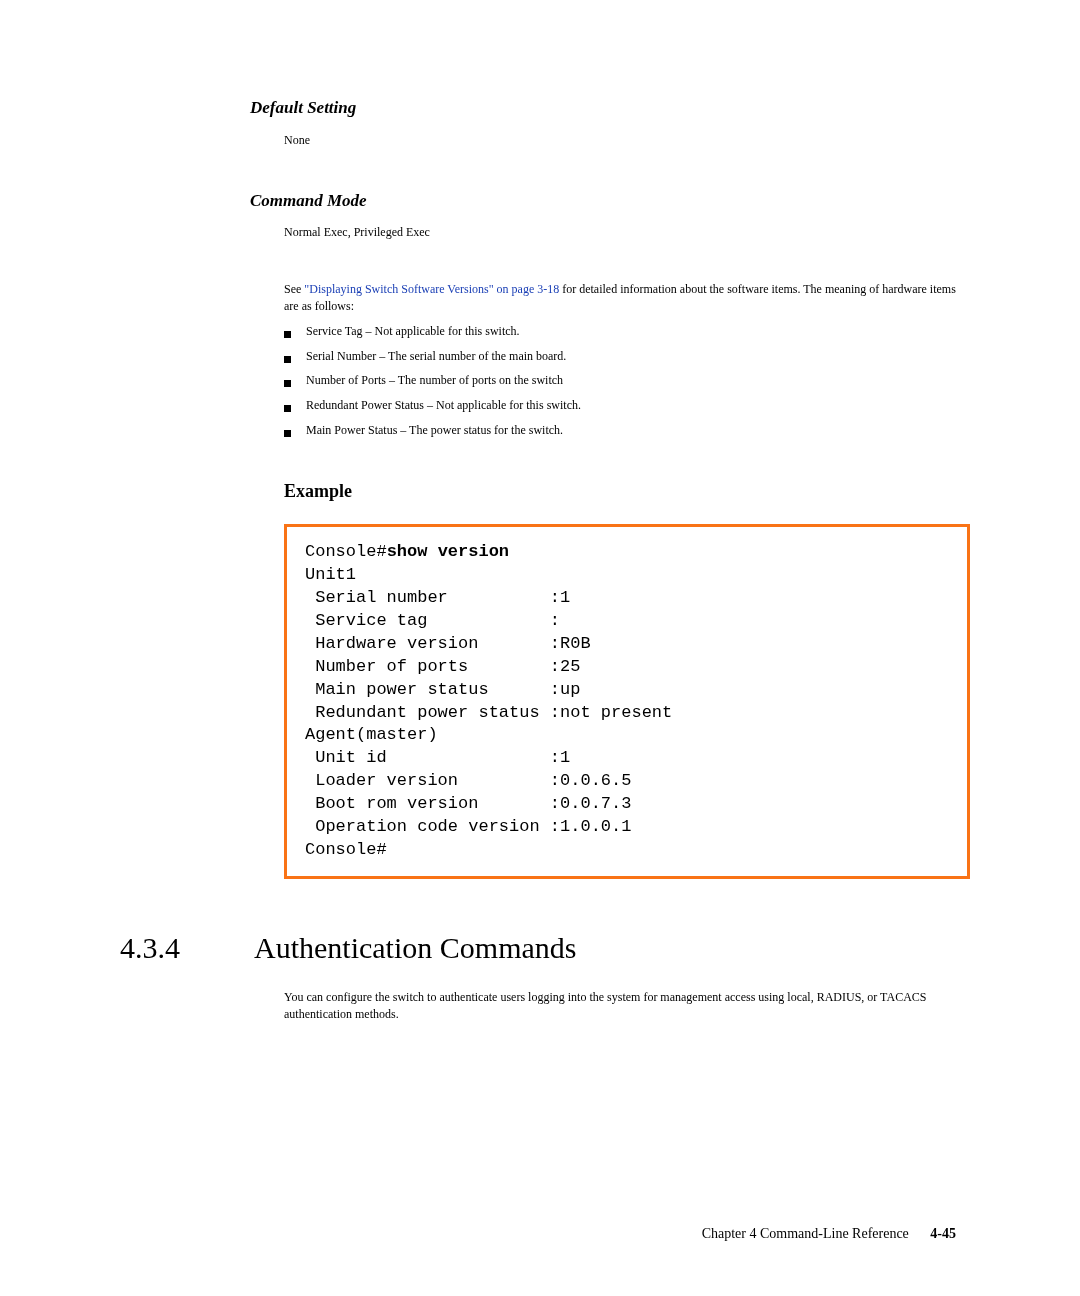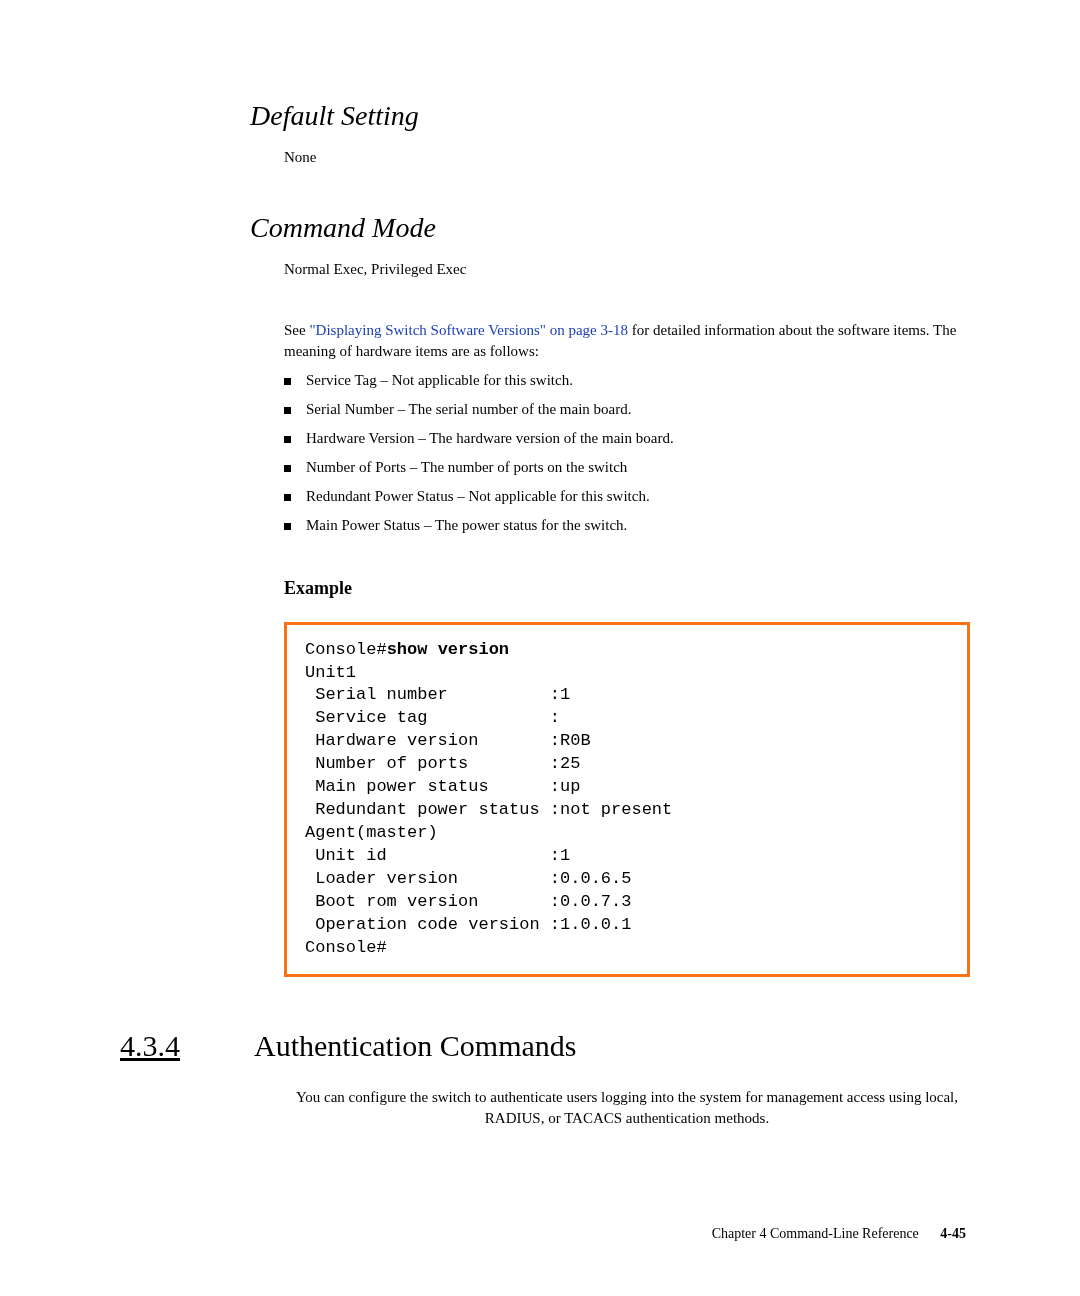--- a/index.html
+++ b/index.html
@@ -12,28 +12,28 @@
   }
   .page {
     width: 1080px;
     height: 1296px;
     position: relative;
     box-sizing: border-box;
     padding: 96px 110px 60px 120px;
   }
   .h3-italic {
     font-style: italic;
-    font-size: 28px;
+    font-size: 17px;
     margin: 0 0 12px 0;
-    font-weight: normal;
+    font-weight: bold;
     padding-left: 130px;
   }
   .body-block {
     padding-left: 164px;
-    font-size: 15px;
+    font-size: 12px;
     margin-bottom: 40px;
   }
   .body-block p { margin: 0 0 8px 0; }
   .link { color: #1a3fb5; }
   ul.bullets {
     list-style: none;
     padding: 0;
     margin: 8px 0 0 0;
   }
   ul.bullets li {
@@ -69,30 +69,29 @@
   .codebox .bold { font-weight: bold; }
   .section-row {
     display: flex;
     align-items: baseline;
     margin-bottom: 20px;
   }
   .section-number {
     width: 134px;
     font-size: 30px;
     font-weight: normal;
-    text-decoration: underline;
   }
   .section-title {
     font-size: 30px;
     font-weight: normal;
   }
   .footer {
     position: absolute;
     bottom: 52px;
-    right: 114px;
+    right: 124px;
     font-size: 14px;
   }
   .footer .pagenum { font-weight: bold; margin-left: 18px; }
 </style>
 </head>
 <body>
 
 <div class="page">
 
   <div class="h3-italic">Default Setting</div>
@@ -105,21 +104,20 @@
     <p>Normal Exec, Privileged Exec</p>
   </div>
 
   <div class="body-block">
     <p>
       <span>See </span><span class="link">"Displaying Switch Software Versions" on page 3-18</span><span> for detailed information about the software items. The meaning of hardware items are as follows:</span>
     </p>
     <ul class="bullets">
       <li>Service Tag – Not applicable for this switch.</li>
       <li>Serial Number – The serial number of the main board.</li>
-      <li>Hardware Version – The hardware version of the main board.</li>
       <li>Number of Ports – The number of ports on the switch</li>
       <li>Redundant Power Status – Not applicable for this switch.</li>
       <li>Main Power Status – The power status for the switch.</li>
     </ul>
   </div>
 
   <div class="example-label">Example</div>
 
   <div class="codebox"><span>Console#</span><span class="bold">show version</span>
 <span>Unit1
@@ -134,21 +132,21 @@
  Loader version         :0.0.6.5
  Boot rom version       :0.0.7.3
  Operation code version :1.0.0.1
 Console#</span></div>
 
   <div class="section-row">
     <div class="section-number">4.3.4</div>
     <div class="section-title">Authentication Commands</div>
   </div>
 
-  <div class="body-block" style="margin-bottom:0;text-align:center;">
+  <div class="body-block" style="margin-bottom:0;">
     <p>You can configure the switch to authenticate users logging into the system for management access using local, RADIUS, or TACACS authentication methods.</p>
   </div>
 
   <div class="footer">
     <span>Chapter 4   Command-Line Reference</span>
     <span class="pagenum">4-45</span>
   </div>
 
 </div>
 

